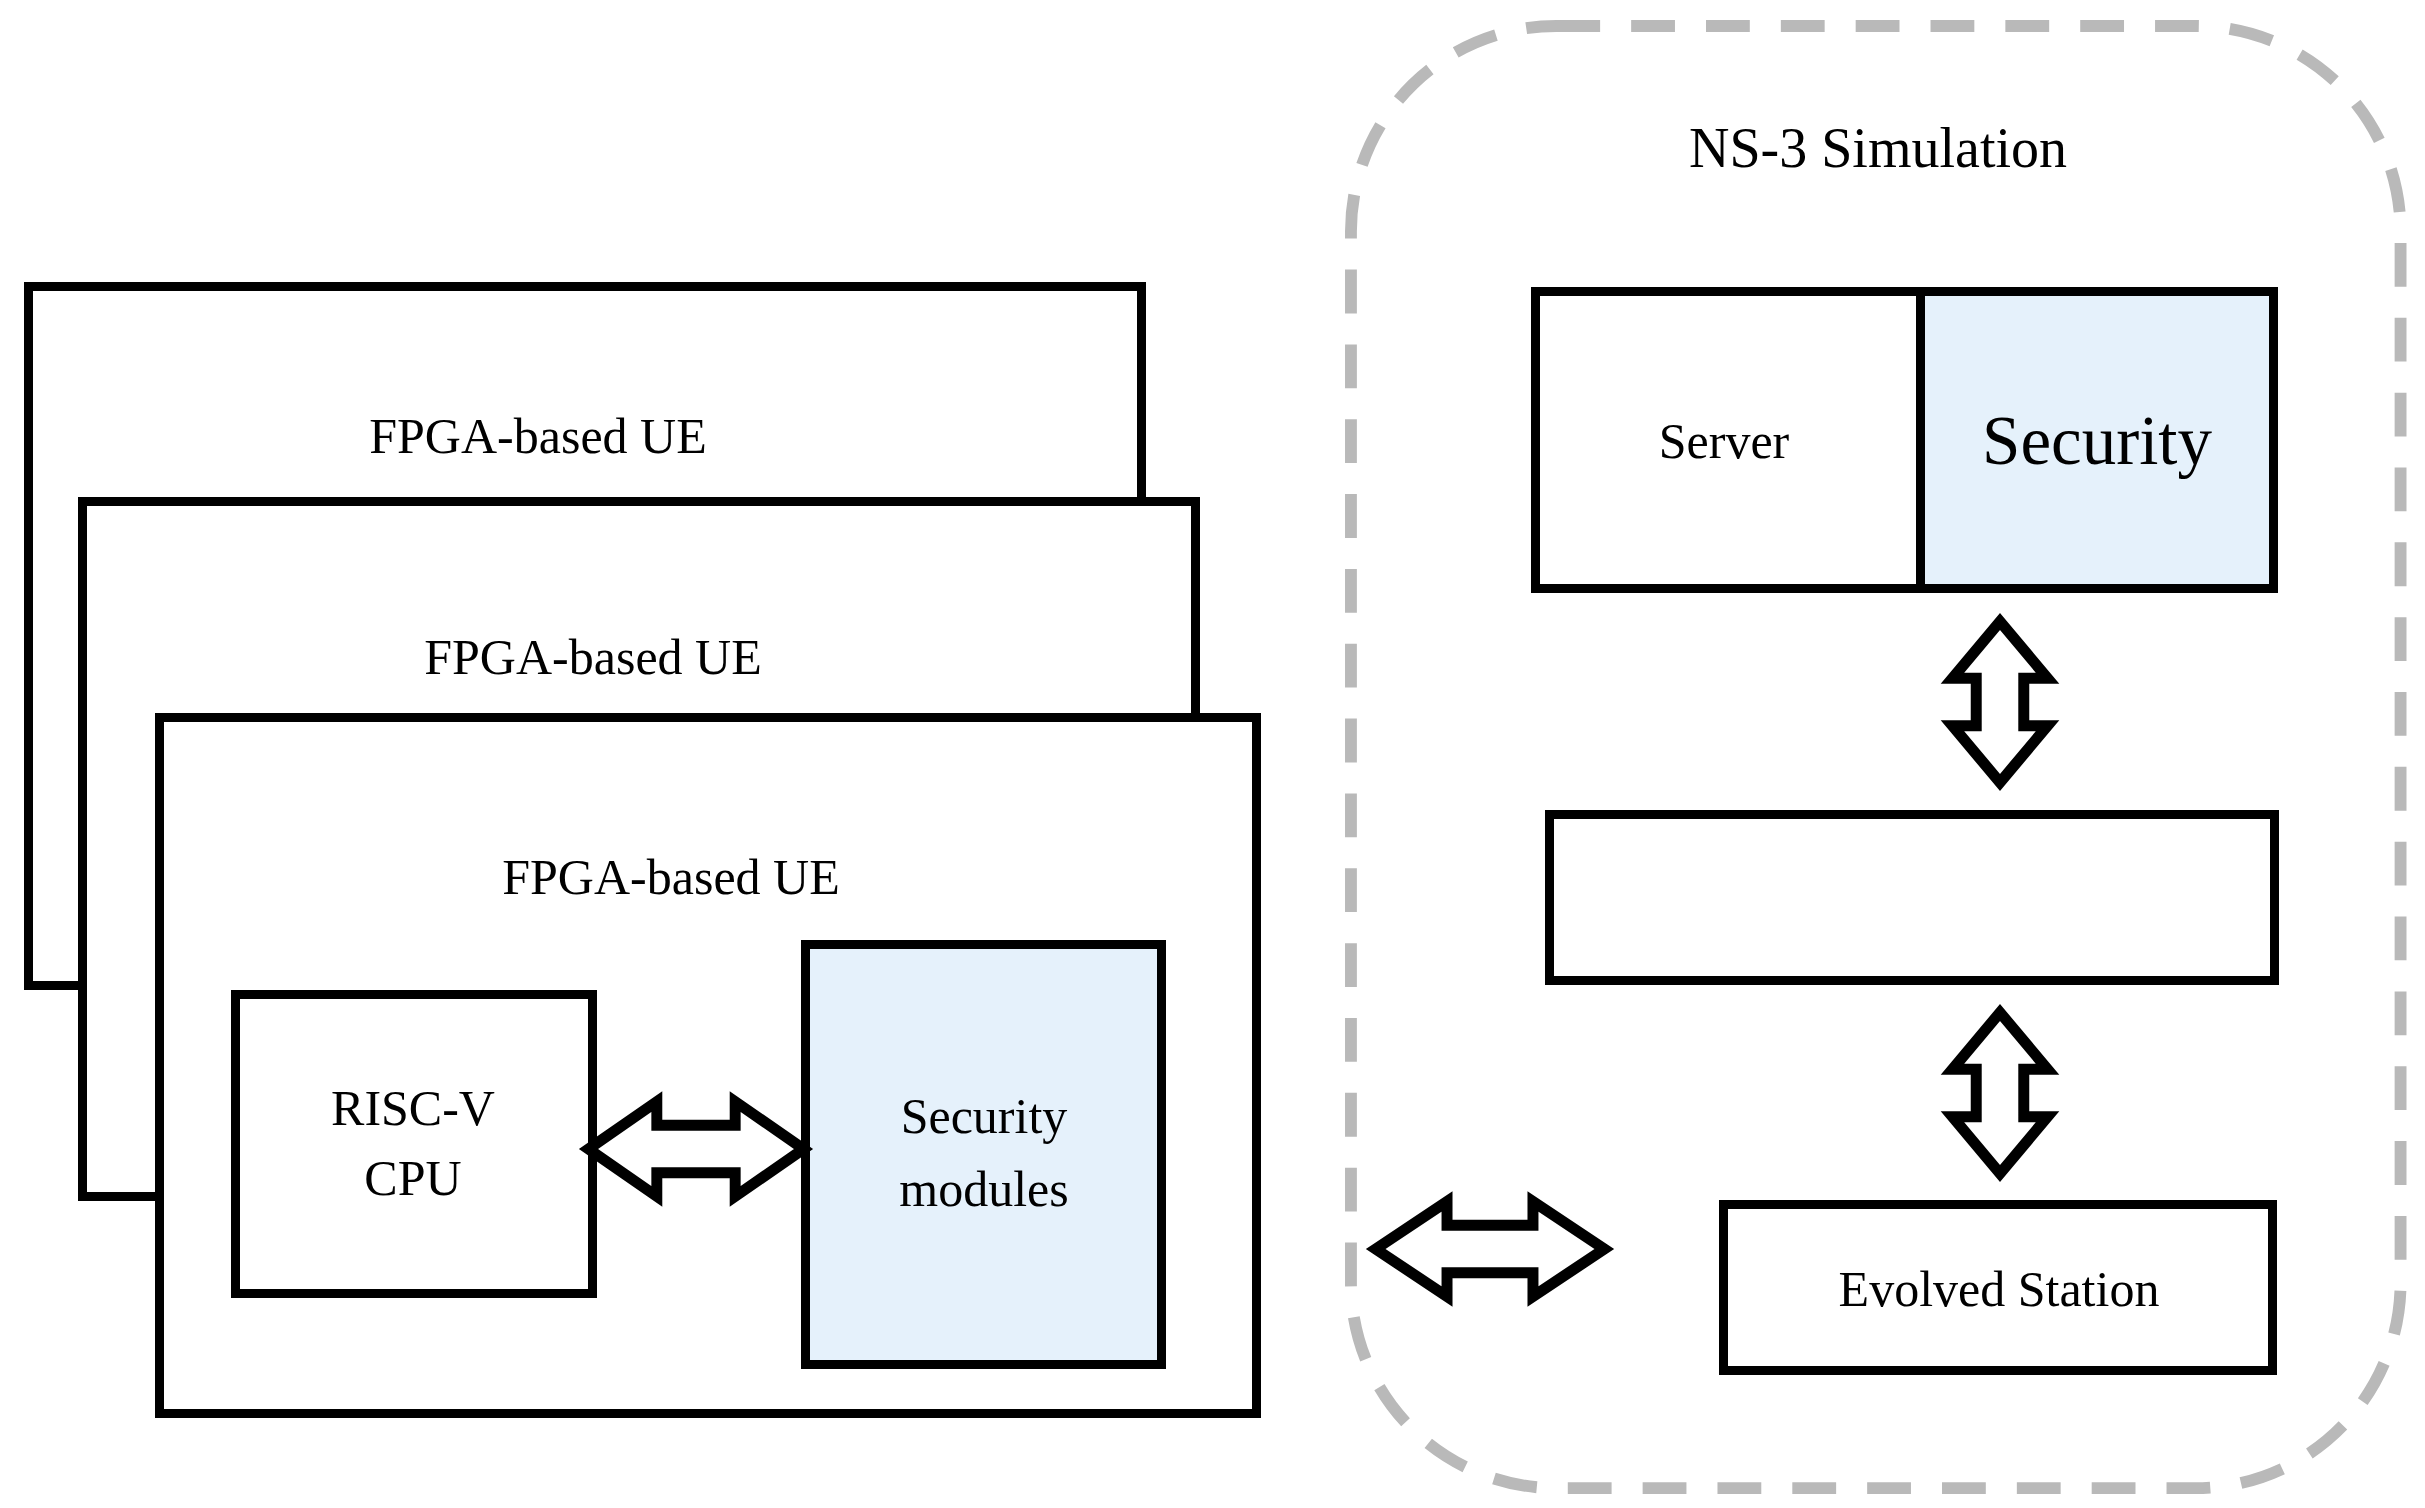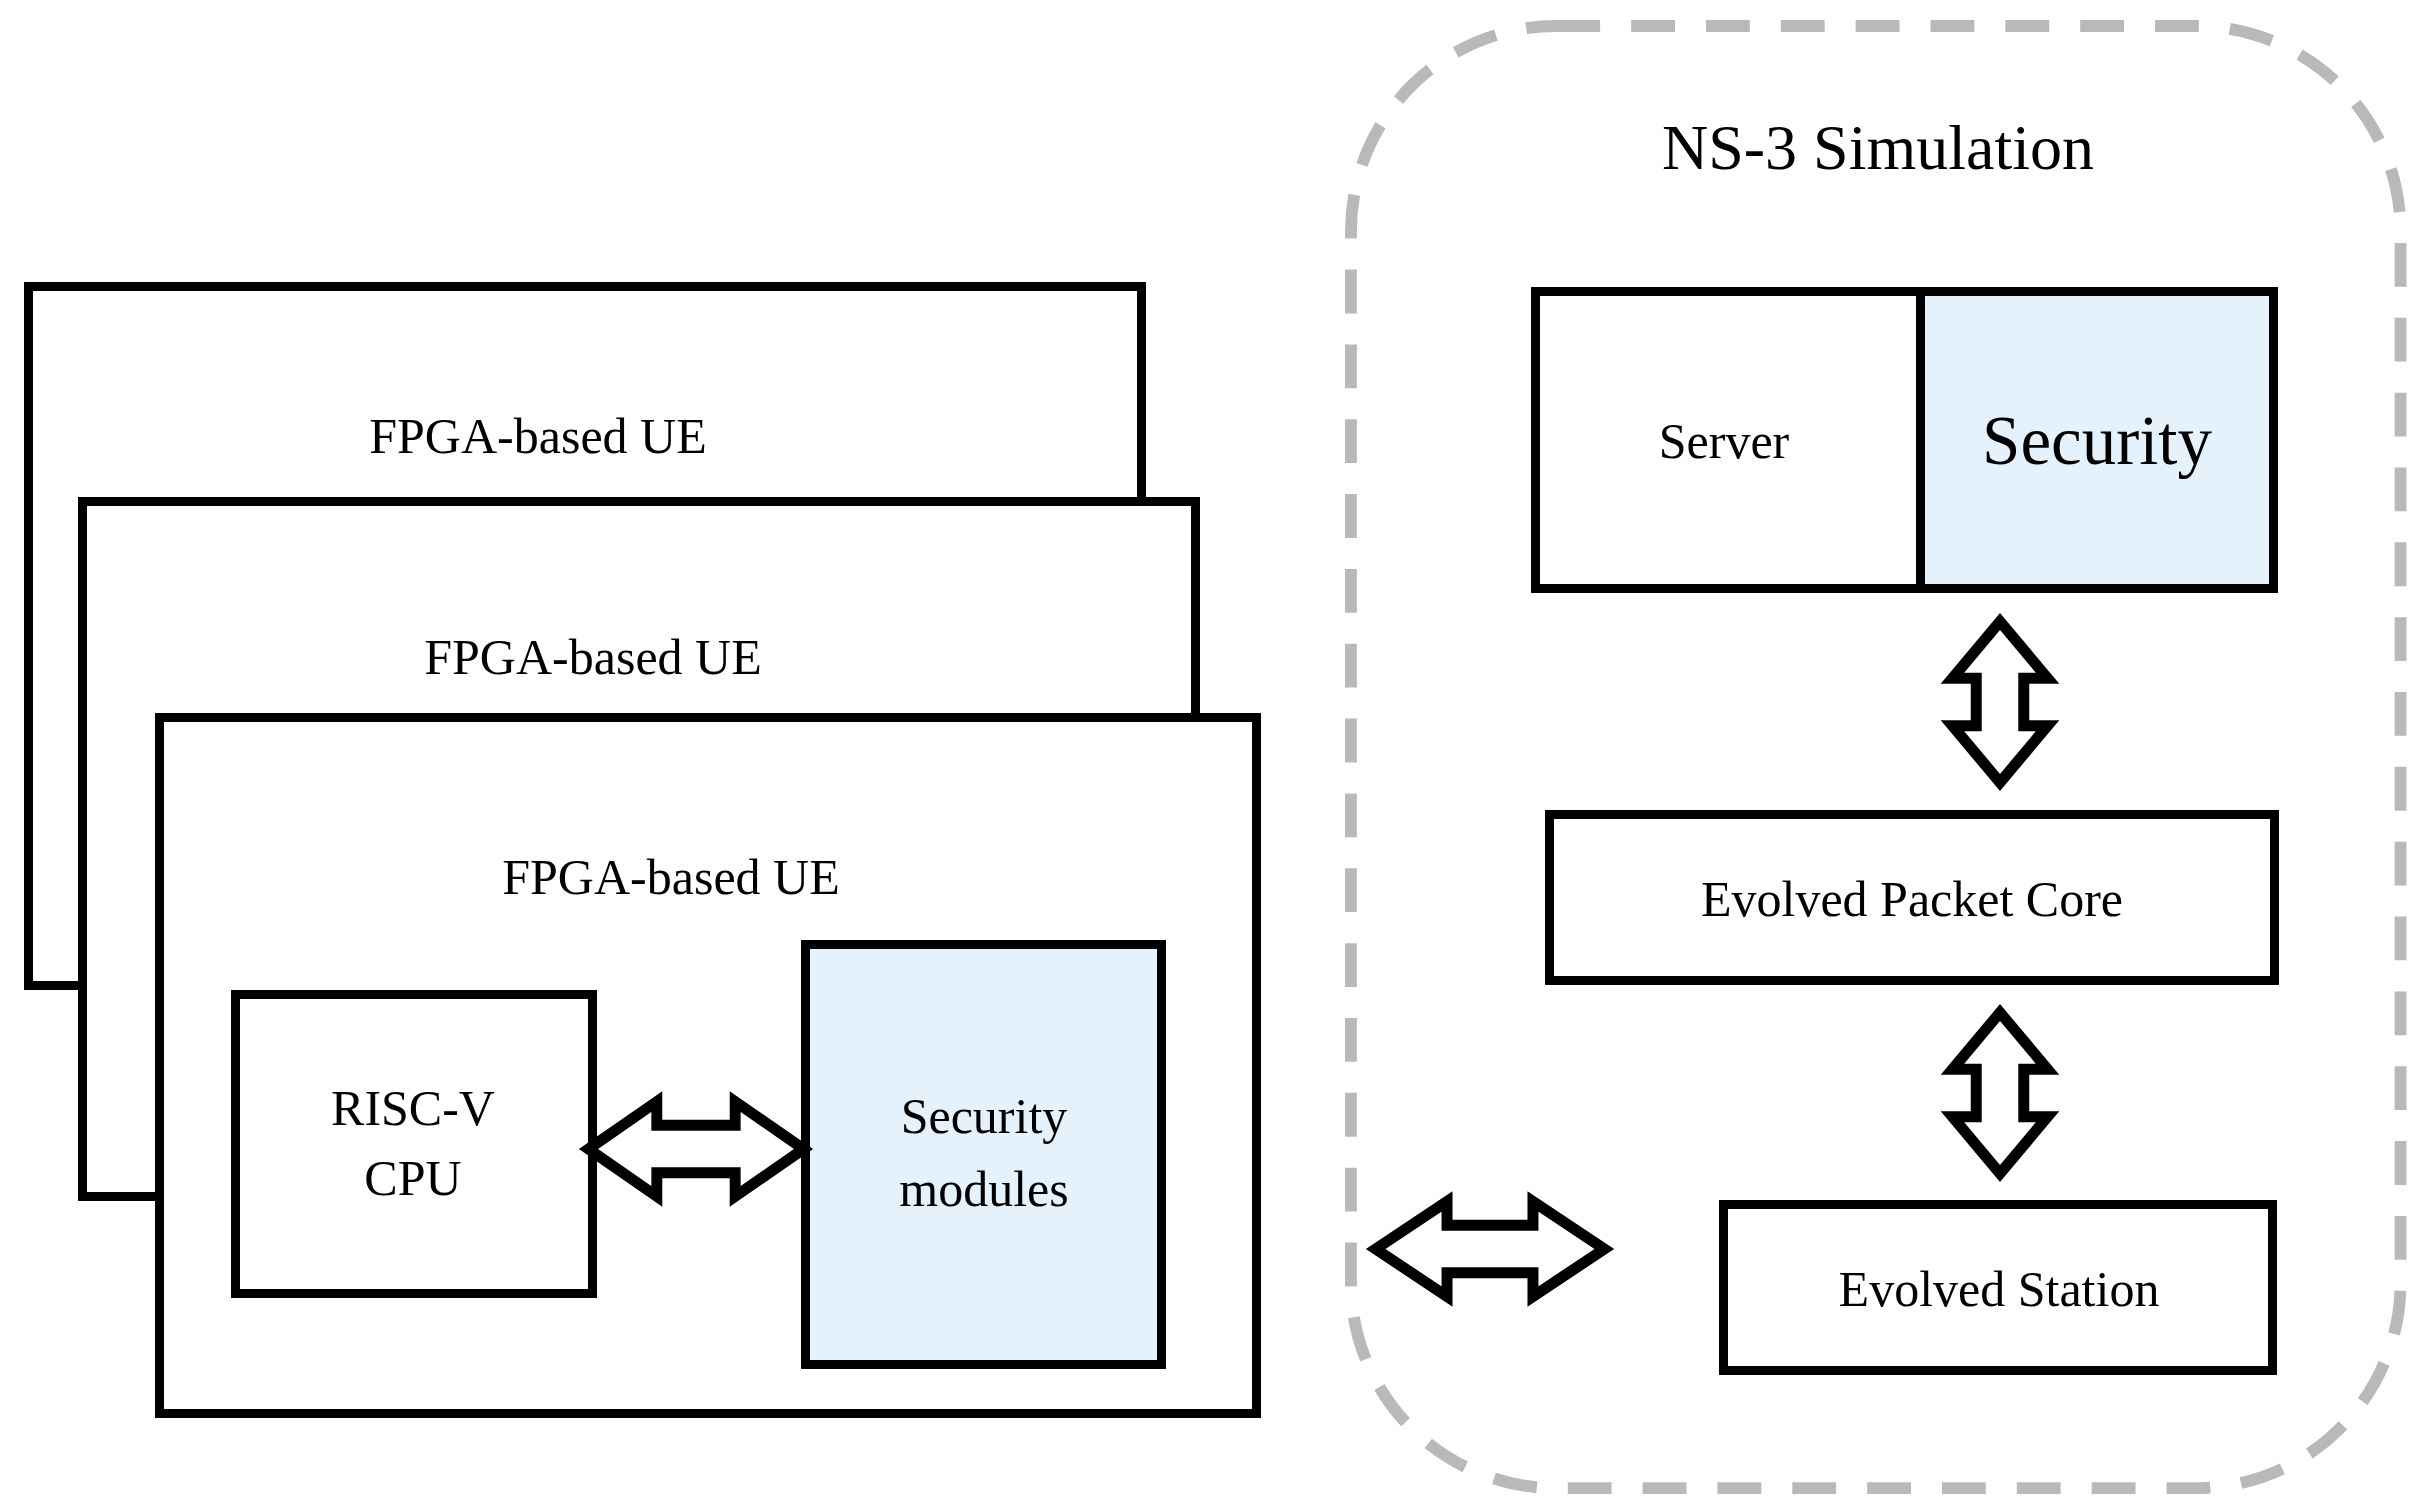--- a/index.html
+++ b/index.html
@@ -27,21 +27,21 @@
   .label{
     position:absolute;
     transform:translate(-50%,-50%);
     font-size:50px;
     line-height:1.4;
     text-align:center;
     white-space:nowrap;
     color:var(--c-line);
   }
   .label span{display:block;font-family:Liberation Serif, serif;}
-  .title{font-size:64px;}
+  .title{font-size:56px;}
   .secext{font-size:69px;line-height:1.45;}
   .arrow{position:absolute;}
   
   .z1{z-index:1}.z2{z-index:2}.z3{z-index:3}.z4{z-index:4}.z5{z-index:5}
 </style>
 </head>
 <body>
 
 <div class="canvas">
 
@@ -82,21 +82,20 @@
   <div class="box blue z2" style="left:1916px;top:287px;width:362px;height:306px;"></div>
   <div class="label secext z3" style="left:2097px;top:441px;">
     <span>Security</span>
   </div>
 
   <svg class="arrow z2" style="left:1936px;top:606px;" width="128" height="192" viewBox="-70 -105 140 210">
     <path d="M 0 -88 L -52 -26 L -26 -26 L -26 26 L -52 26 L 0 88 L 52 26 L 26 26 L 26 -26 L 52 -26 Z" fill="#FFFFFF" stroke="#000000" stroke-width="12" stroke-linejoin="miter"></path>
   </svg>
 
   <div class="box z2" style="left:1545px;top:810px;width:734px;height:175px;"></div>
-  <div class="label z3" style="left:1912px;top:899px;">Evolved Packet Core</div>
 
   <svg class="arrow z2" style="left:1936px;top:997px;" width="128" height="192" viewBox="-70 -105 140 210">
     <path d="M 0 -88 L -52 -26 L -26 -26 L -26 26 L -52 26 L 0 88 L 52 26 L 26 26 L 26 -26 L 52 -26 Z" fill="#FFFFFF" stroke="#000000" stroke-width="12" stroke-linejoin="miter"></path>
   </svg>
 
   <div class="box z2" style="left:1719px;top:1200px;width:558px;height:175px;"></div>
   <div class="label z3" style="left:1999px;top:1289px;">Evolved Station</div>
 
   <svg class="arrow z2" style="left:1362px;top:1185px;" width="256" height="128" viewBox="-140 -70 280 140">
     <path d="M -125 0 L -47 -52 L -47 -26 L 47 -26 L 47 -52 L 125 0 L 47 52 L 47 26 L -47 26 L -47 52 Z" fill="#FFFFFF" stroke="#000000" stroke-width="12" stroke-linejoin="miter"></path>

